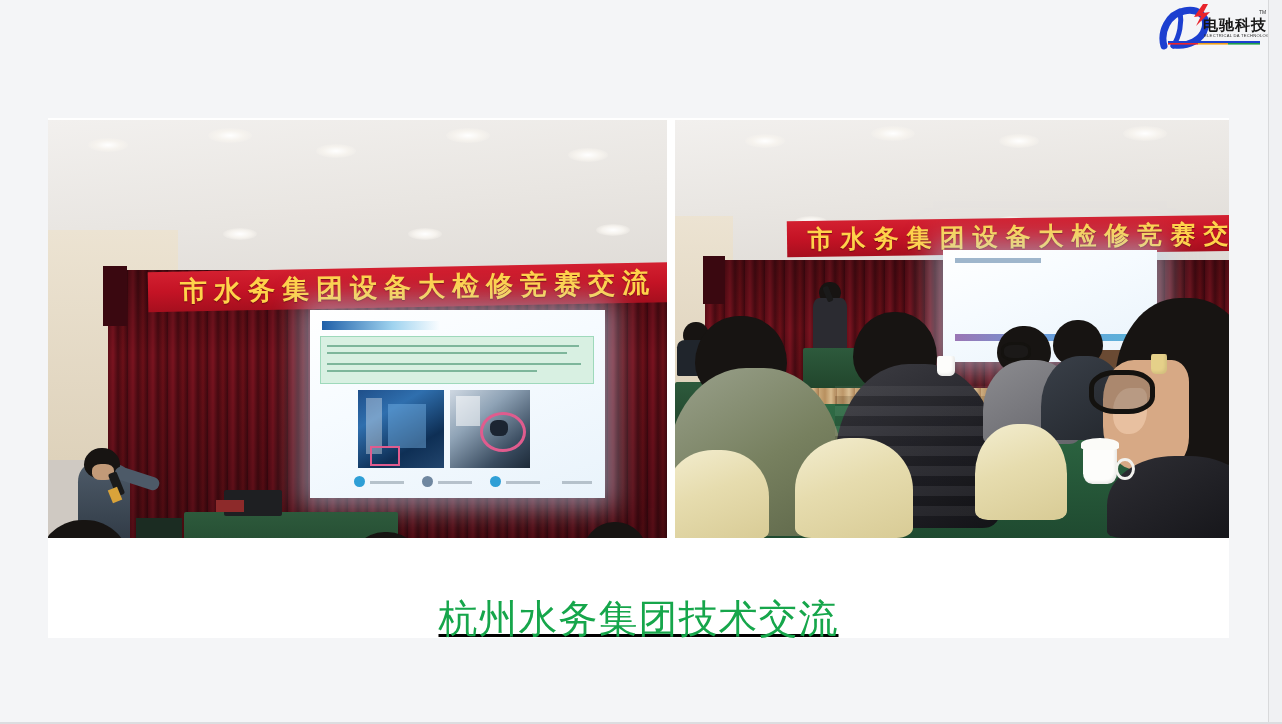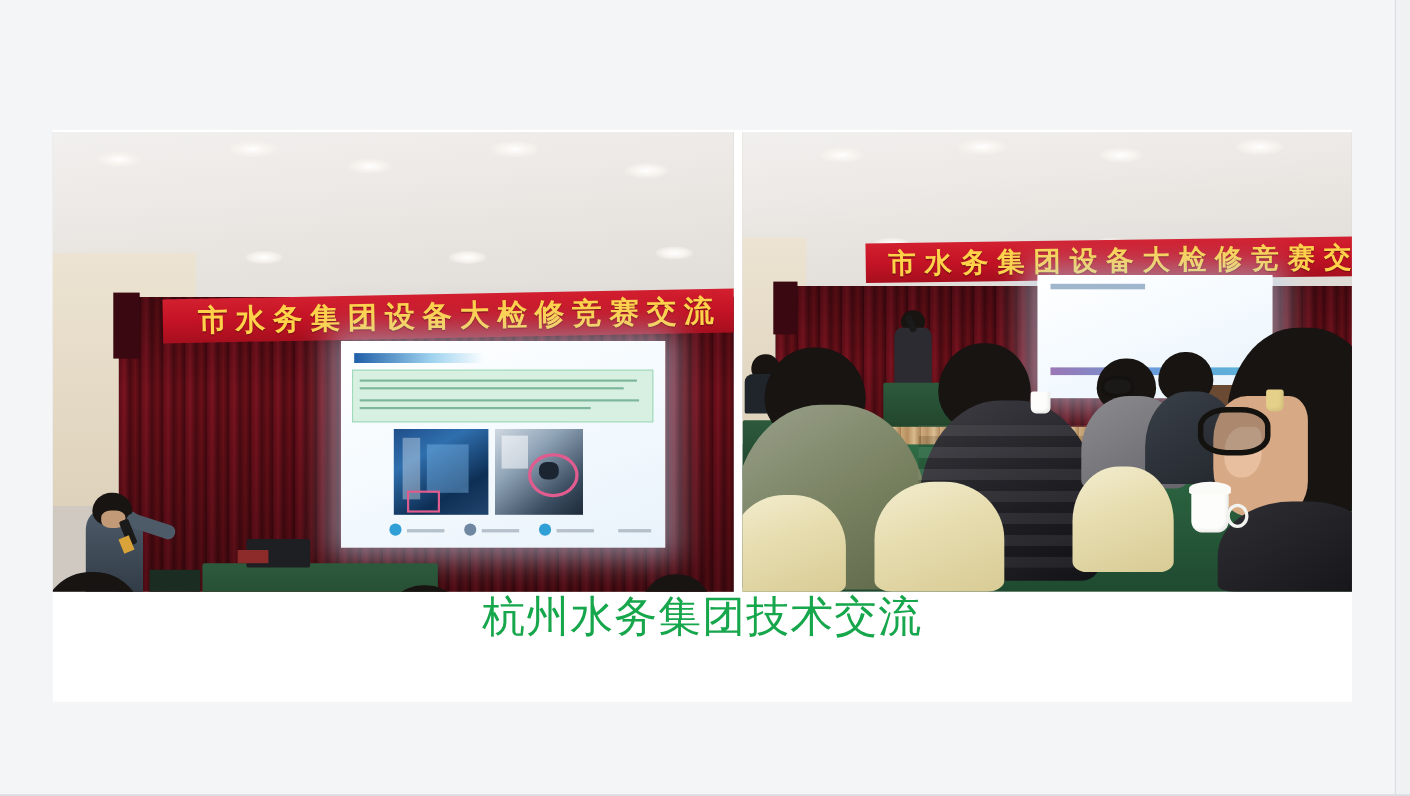--- a/index.html
+++ b/index.html
@@ -267,37 +267,60 @@
   }
 
   
   #photo-caption {
     position: absolute;
     left: 0;
     top: 424px;
     width: 1181px;
     height: 96px;
     display: flex;
-    align-items: flex-start;
+    align-items: flex-end;
     justify-content: center;
+    text-decoration: underline;
   }
   #photo-caption-text {
     font-family: "Liberation Serif", "DejaVu Serif", serif;
     font-size: 39px;
     line-height: 1;
     color: #16a64b;
     letter-spacing: 1px;
     white-space: nowrap;
   }
 </style>
 </head>
 <body>
 
 <div id="page">
 
+  <div id="brand-logo">
+    <svg width="112" height="50" viewBox="0 0 112 50">
+
+      <path d="M6 44 C2 30 10 12 26 9 C40 6 50 14 47 26 C44 38 30 45 16 43" fill="none" stroke="#1c3fd0" stroke-width="7" stroke-linecap="round"></path>
+      <path d="M22 9 C24 20 22 34 15 44" fill="none" stroke="#1c3fd0" stroke-width="5" stroke-linecap="round"></path>
+
+      <path d="M45 2 L36 15 L43 14 L38 24 L52 10 L45 11 L50 2 Z" fill="#e8242c"></path>
+
+      <g fill="#161616" font-family="'Liberation Serif', serif" font-weight="700">
+        <text x="45" y="28" font-size="15" letter-spacing="1">电驰科技</text>
+      </g>
+
+      <text x="101" y="12" font-size="5" fill="#333" font-family="'Liberation Sans', sans-serif">TM</text>
+
+      <text x="46" y="35" font-size="4.1" fill="#2a2a2a" font-family="'Liberation Sans', sans-serif" letter-spacing=".3">ELECTRICAL DA TECHNOLOGY</text>
+
+      <rect x="10" y="39" width="92" height="2" fill="#1c3fd0"></rect>
+      <rect x="10" y="41" width="30" height="1.6" fill="#e8242c"></rect>
+      <rect x="40" y="41" width="30" height="1.6" fill="#f0a21a"></rect>
+      <rect x="70" y="41" width="32" height="1.6" fill="#1f9e4b"></rect>
+    </svg>
+  </div>
 
 
   <div id="content-card">
 
     <div id="photo-gallery">
 
       <div class="photo left">
 
         <div class="ceiling" style="height:46%"></div>
         <div class="ceiling-lip" style="top:42%;height:4%"></div>

